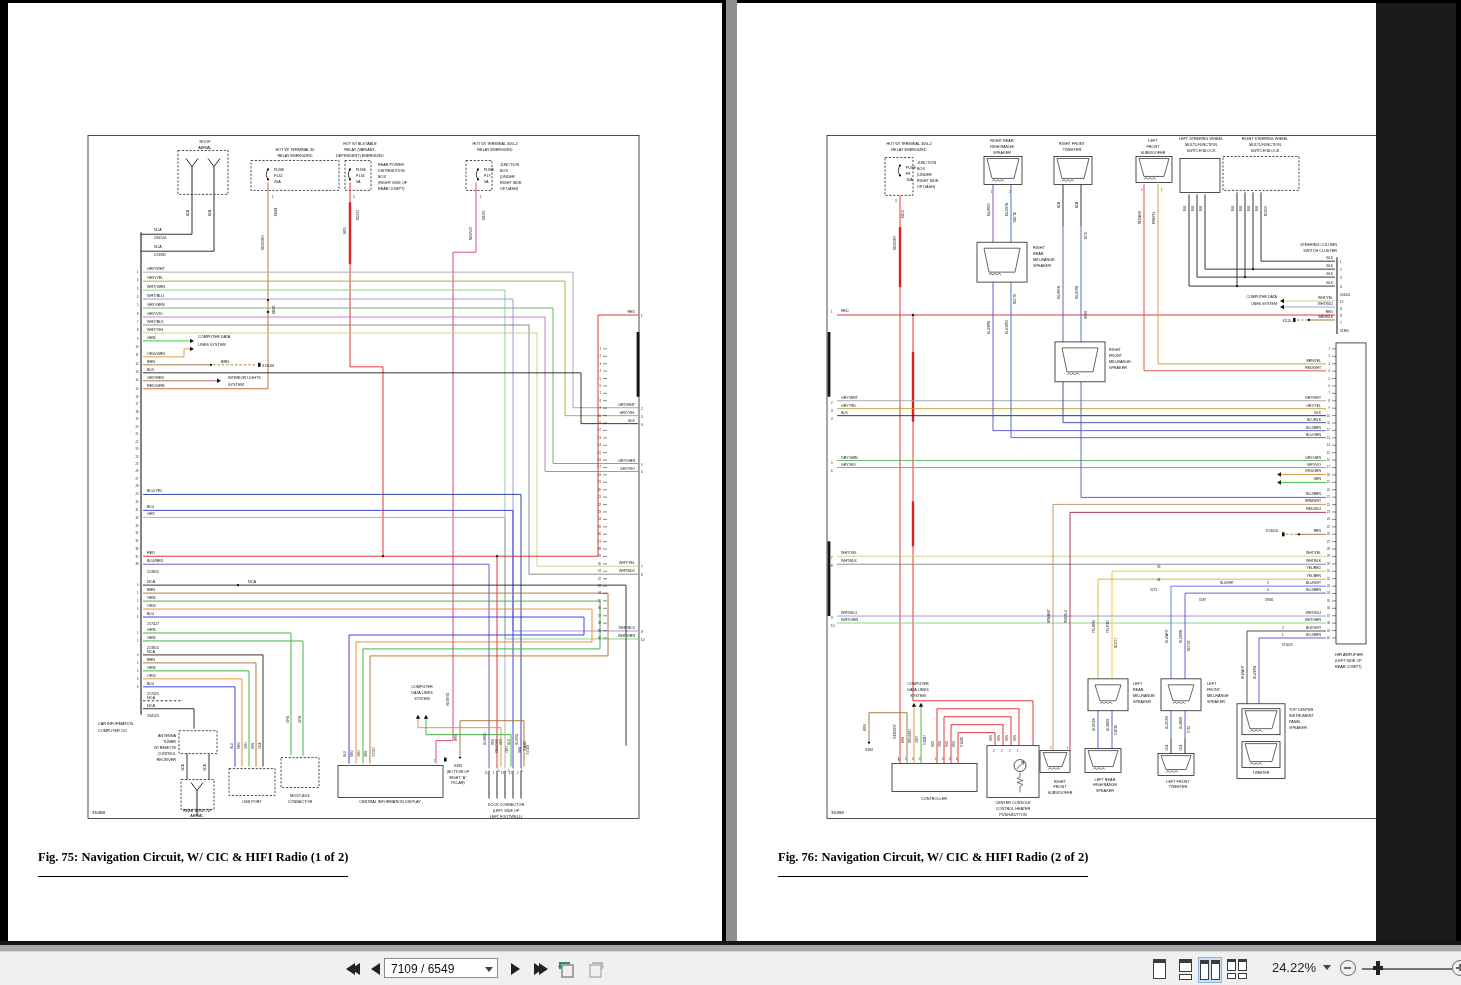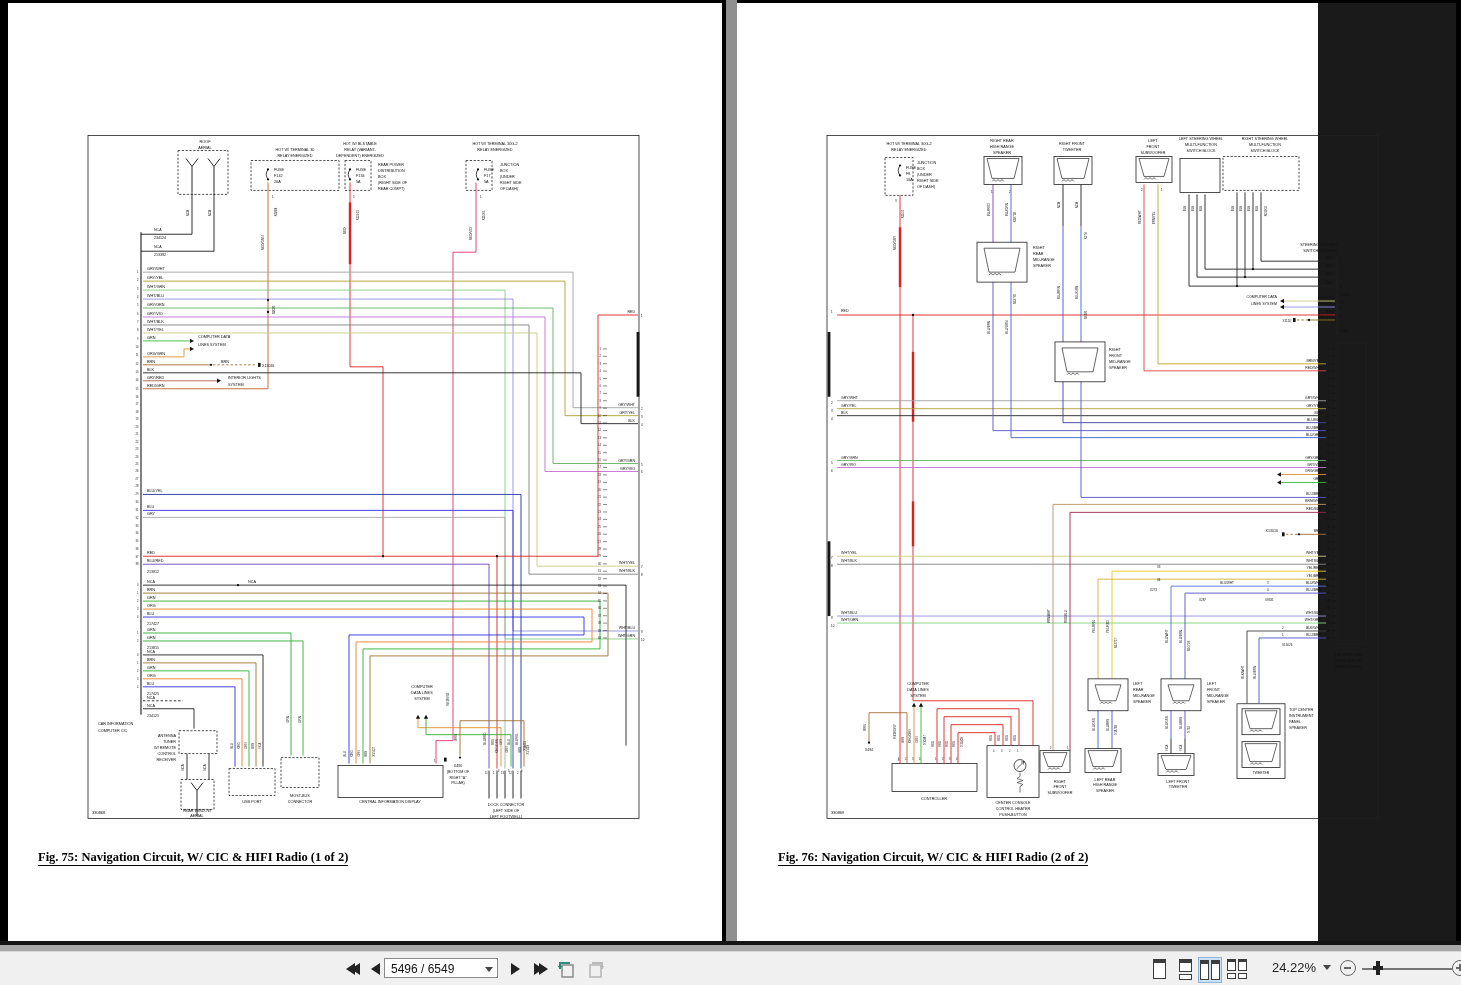--- a/index.html
+++ b/index.html
@@ -3,21 +3,21 @@
 <meta charset="utf-8">
 <style>
   html,body{margin:0;padding:0;width:1461px;height:985px;overflow:hidden;background:#000;
     font-family:"Liberation Sans",sans-serif;}
   #stage{position:absolute;inset:0;background:#1a1a1a;}
   .edge{position:absolute;background:#000;}
   .page{position:absolute;top:3px;height:938px;background:#fff;}
   .page svg{position:absolute;left:0;top:0;}
   .gap{position:absolute;top:0;height:945px;background:#8f8f8f;}
   .caption{position:absolute;font-family:"Liberation Serif",serif;font-weight:bold;
-    font-size:12.5px;color:#000;border-bottom:1.6px solid #000;padding-bottom:0;white-space:nowrap;}
+    font-size:12.5px;color:#000;border-bottom:1.6px solid #000;padding-bottom:11px;white-space:nowrap;}
   
   #blackline{position:absolute;left:0;top:941px;width:1461px;height:4px;background:#161616;}
   #graystrip{position:absolute;left:0;top:945px;width:1461px;height:6px;background:#a8a8a8;}
   #toolbar{position:absolute;left:0;top:951px;width:1461px;height:34px;background:#f0f0f0;border-top:1px solid #d8d8d8;}
   .tbtn{position:absolute;top:4px;height:26px;display:flex;align-items:center;justify-content:center;cursor:default;}
   .tri{width:0;height:0;border-top:6px solid transparent;border-bottom:6px solid transparent;}
   .tri.l{border-right:9px solid #222;}
   .tri.r{border-left:9px solid #222;}
   #pagebox{position:absolute;left:384px;top:6px;width:114px;height:20px;background:#fff;
     border:1px solid #8a8a8a;font-size:12px;color:#111;padding-left:6px;line-height:20px;box-sizing:border-box;}
@@ -434,21 +434,21 @@
         <text x="498" y="812" font-size="3.8" fill="#111" text-anchor="middle">(LEFT SIDE OF</text>
         <text x="498" y="818" font-size="3.8" fill="#111" text-anchor="middle">LEFT FOOTWELL)</text>
         <text x="84" y="814" font-size="4" fill="#111" text-anchor="start">330868</text>
       </svg>
     <div class="caption" style="left:30px;top:847px;">Fig. 75: Navigation Circuit, W/ CIC &amp; HIFI Radio (1 of 2)</div>
   </div>
 
   <div class="edge" style="left:722px;top:0;width:4px;height:945px;"></div>
   <div class="gap" style="left:726px;width:11px;"></div>
 
-  <div class="page" style="left:737px;width:581px;">
+  <div class="page" style="left:737px;width:639px;">
     <svg id="diagram-1" width="719" height="938" viewBox="0 0 719 941" preserveAspectRatio="none">
         <rect x="90" y="133" width="551" height="685" fill="none" stroke="#222" stroke-width="0.8"></rect>
         <rect x="148" y="155" width="28" height="38" fill="none" stroke="#222" stroke-width="0.8" stroke-dasharray="2.2 1.6"></rect>
         <rect x="443" y="156" width="40" height="34" fill="none" stroke="#222" stroke-width="0.8"></rect>
         <rect x="486" y="154" width="76" height="34" fill="none" stroke="#222" stroke-width="0.8" stroke-dasharray="2.2 1.6"></rect>
         <rect x="155" y="763" width="85" height="28" fill="none" stroke="#222" stroke-width="0.8"></rect>
         <rect x="250" y="745" width="52" height="52" fill="none" stroke="#222" stroke-width="0.8"></rect>
         <rect x="599" y="341" width="30" height="302" fill="none" stroke="#222" stroke-width="0.8"></rect>
         <rect x="500" y="703" width="48" height="75" fill="none" stroke="#222" stroke-width="0.8"></rect>
         <polyline points="100,313 598,313" fill="none" stroke="#e02020" stroke-width="0.9"></polyline>
@@ -896,21 +896,21 @@
 
     <div class="tbtn" style="left:340px;width:26px;">
       <span class="tri l"></span>
       <span class="tri l" style="margin-left:-4px;"></span>
     </div>
     <div class="tbtn" style="left:366px;width:18px;">
       <span class="tri l"></span>
     </div>
 
     <div id="pagebox">
-      <span>5496 / 6549</span>
+      <span>7109 / 6549</span>
       <span class="caret"></span>
     </div>
 
     <div class="tbtn" style="left:506px;width:18px;">
       <span class="tri r"></span>
     </div>
     <div class="tbtn" style="left:528px;width:26px;">
       <span class="tri r"></span>
       <span class="tri r" style="margin-left:-4px;"></span>
     </div>

